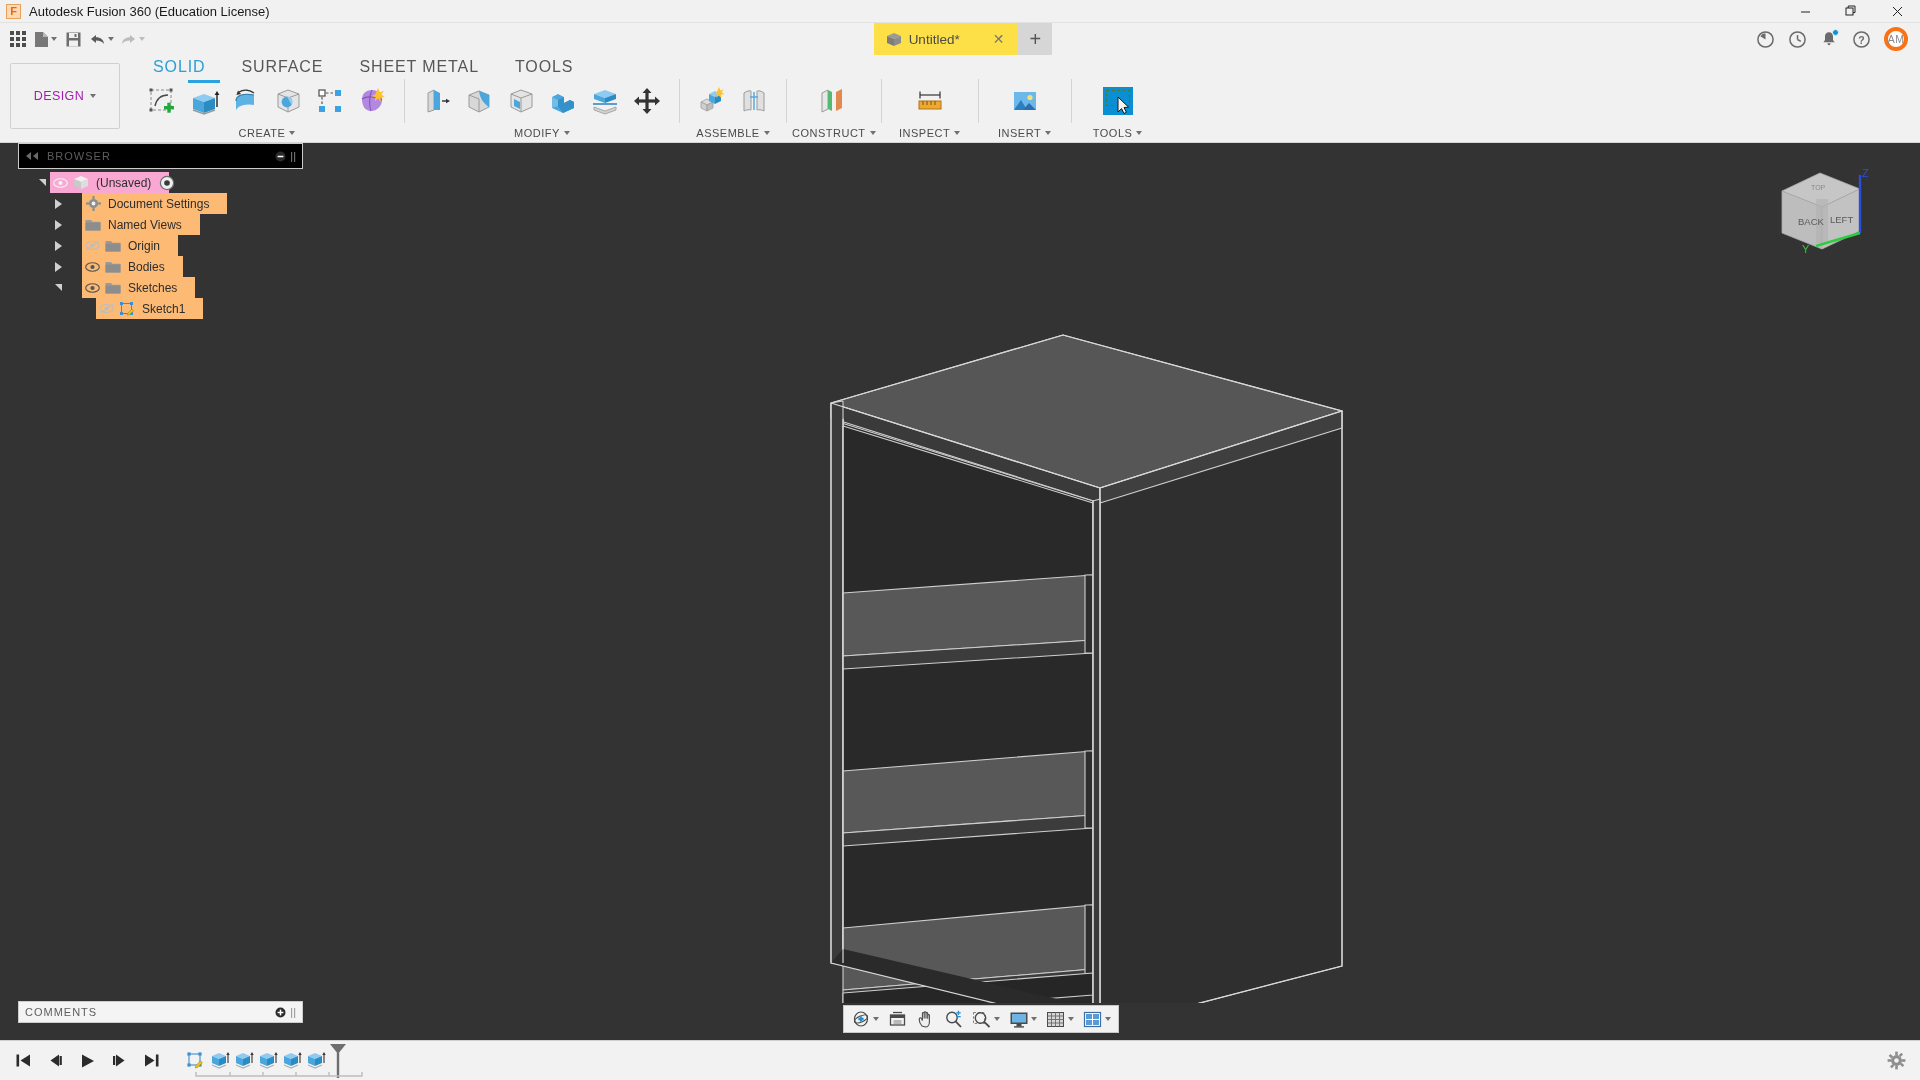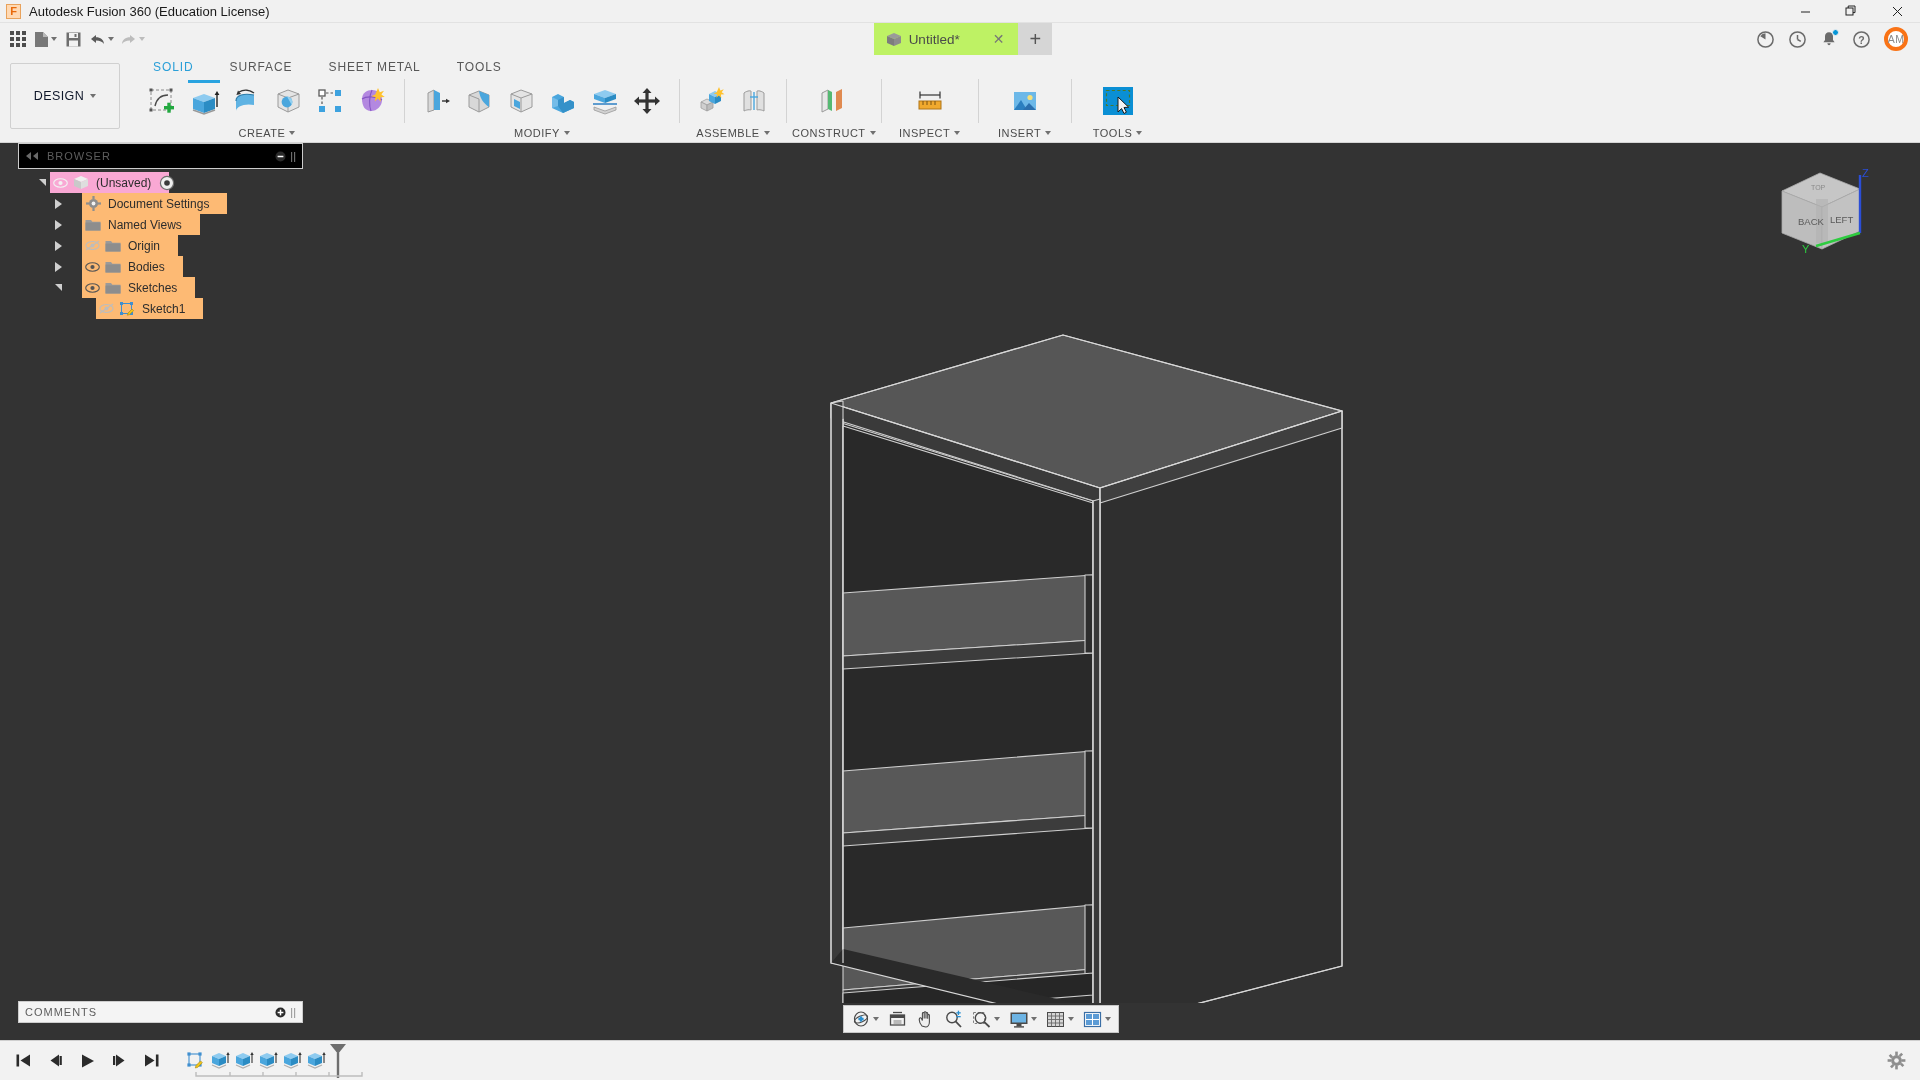--- a/index.html
+++ b/index.html
@@ -50,21 +50,21 @@
   }
   .grid9 {
     display: grid; grid-template-columns: repeat(3,4px);
     grid-template-rows: repeat(3,4px); gap: 2px;
   }
   .grid9 i { background: #4d4d4d; display: block; }
 
   .doc-tabs { margin-left: 28px; display: flex; align-items: flex-end; height: 32px; flex: 1; }
   .doc-tab {
     height: 32px; display: flex; align-items: center; gap: 7px;
-    padding: 0 14px 0 12px; background: #bef264;
+    padding: 0 14px 0 12px; background: #fde047;
   }
   .doc-tab-title { font-size: 13.5px; color: #4a4a4a; }
   .doc-tab-close { color: #777; font-size: 14px; margin-left: 26px; }
   .tab-add {
     width: 34px; height: 32px; background: #d6d6d6;
     display: flex; align-items: center; justify-content: center;
     font-size: 20px; color: #555; font-weight: 300;
   }
   .right-icons { display: flex; align-items: center; gap: 2px; padding-right: 8px; }
   .ri {
@@ -86,25 +86,25 @@
   
   .ribbon {
     position: absolute; top: 55px; left: 0; width: 1920px; height: 88px;
     background: #f1f1f1; border-bottom: 1px solid #d5d5d5;
   }
   .workspace-box {
     position: absolute; left: 10px; top: 8px; width: 110px; height: 66px;
     border: 1px solid #d0d0d0; background: #f1f1f1; border-radius: 2px;
     display: flex; align-items: center; justify-content: center; gap: 6px;
   }
-  .workspace-label { font-size: 12.5px; color: #0f172a; letter-spacing: .4px; }
+  .workspace-label { font-size: 12.5px; color: #a21caf; letter-spacing: .4px; }
 
   .ribbon-tabs { position: absolute; left: 135px; top: 0; display: flex; height: 24px; }
   .rtab {
-    padding: 0 18px; height: 24px; font-size: 12px; letter-spacing: .9px;
+    padding: 0 18px; height: 24px; font-size: 16px; letter-spacing: .9px;
     color: #575757; display: flex; align-items: center; justify-content: center;
   }
   .rtab.active { color: #2a9fd8; }
 
   .ribbon-body { position: absolute; left: 135px; top: 24px; height: 64px; display: flex; }
   .rgroup { display: flex; flex-direction: column; height: 64px; position: relative; }
   .rgroup-items { display: flex; align-items: flex-start; height: 44px; padding: 0 6px; }
   .rgroup-label {
     height: 20px; display: flex; align-items: center; justify-content: center;
     gap: 4px; font-size: 11px; color: #4b4b4b; letter-spacing: .5px;

